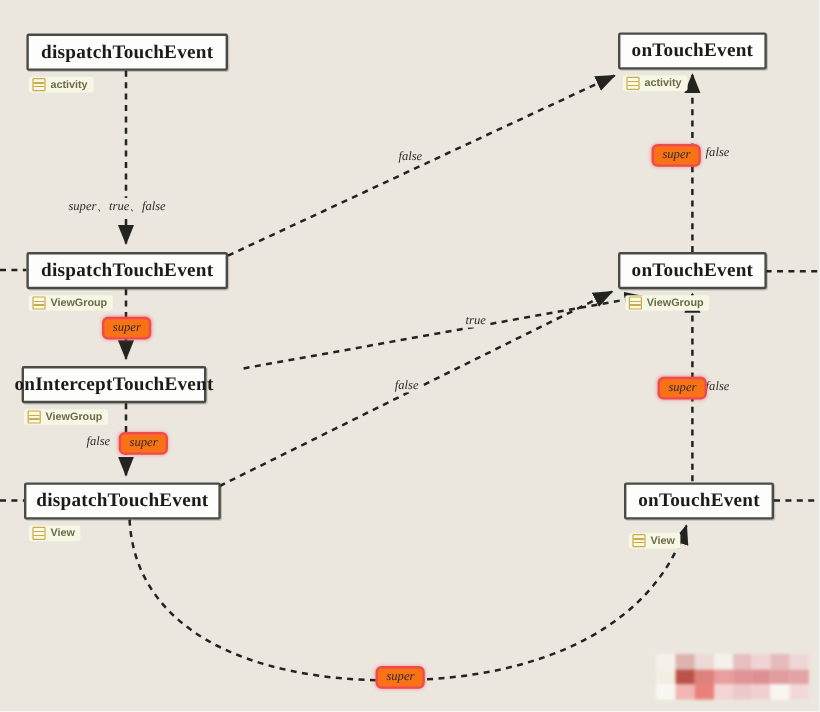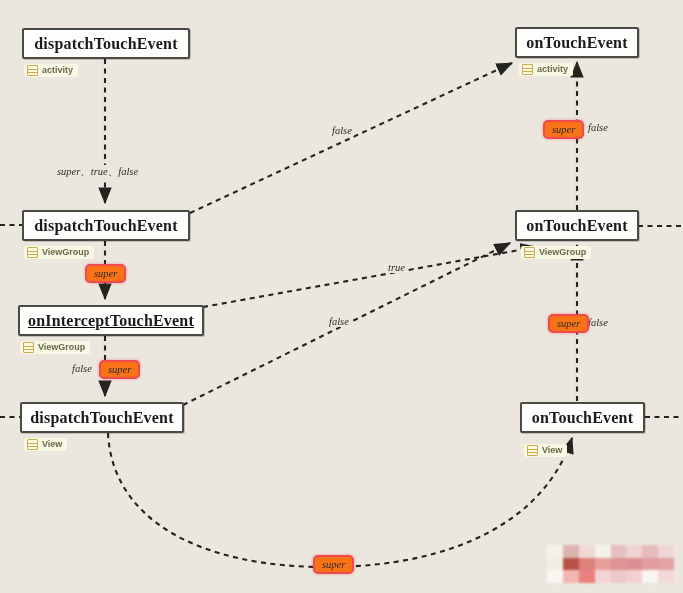--- a/index.html
+++ b/index.html
@@ -185,21 +185,21 @@
   </div>
 
   <div class="node" style="left:515px; top:210px; width:124px; height:31px;">
     <span class="node-label">onTouchEvent</span>
   </div>
   <div class="tag" style="left:521px; top:246px;">
     <span class="tag-icon"></span>
     <span class="tag-label">ViewGroup</span>
   </div>
 
-  <div class="node" style="left:18px; top:305px; width:186px; height:31px;text-decoration:underline;">
+  <div class="node" style="left:18px; top:305px; width:154px; height:31px;">
     <span class="node-label">onInterceptTouchEvent</span>
   </div>
   <div class="tag" style="left:20px; top:341px;">
     <span class="tag-icon"></span>
     <span class="tag-label">ViewGroup</span>
   </div>
 
   <div class="node" style="left:20px; top:402px; width:164px; height:31px;">
     <span class="node-label">dispatchTouchEvent</span>
   </div>

